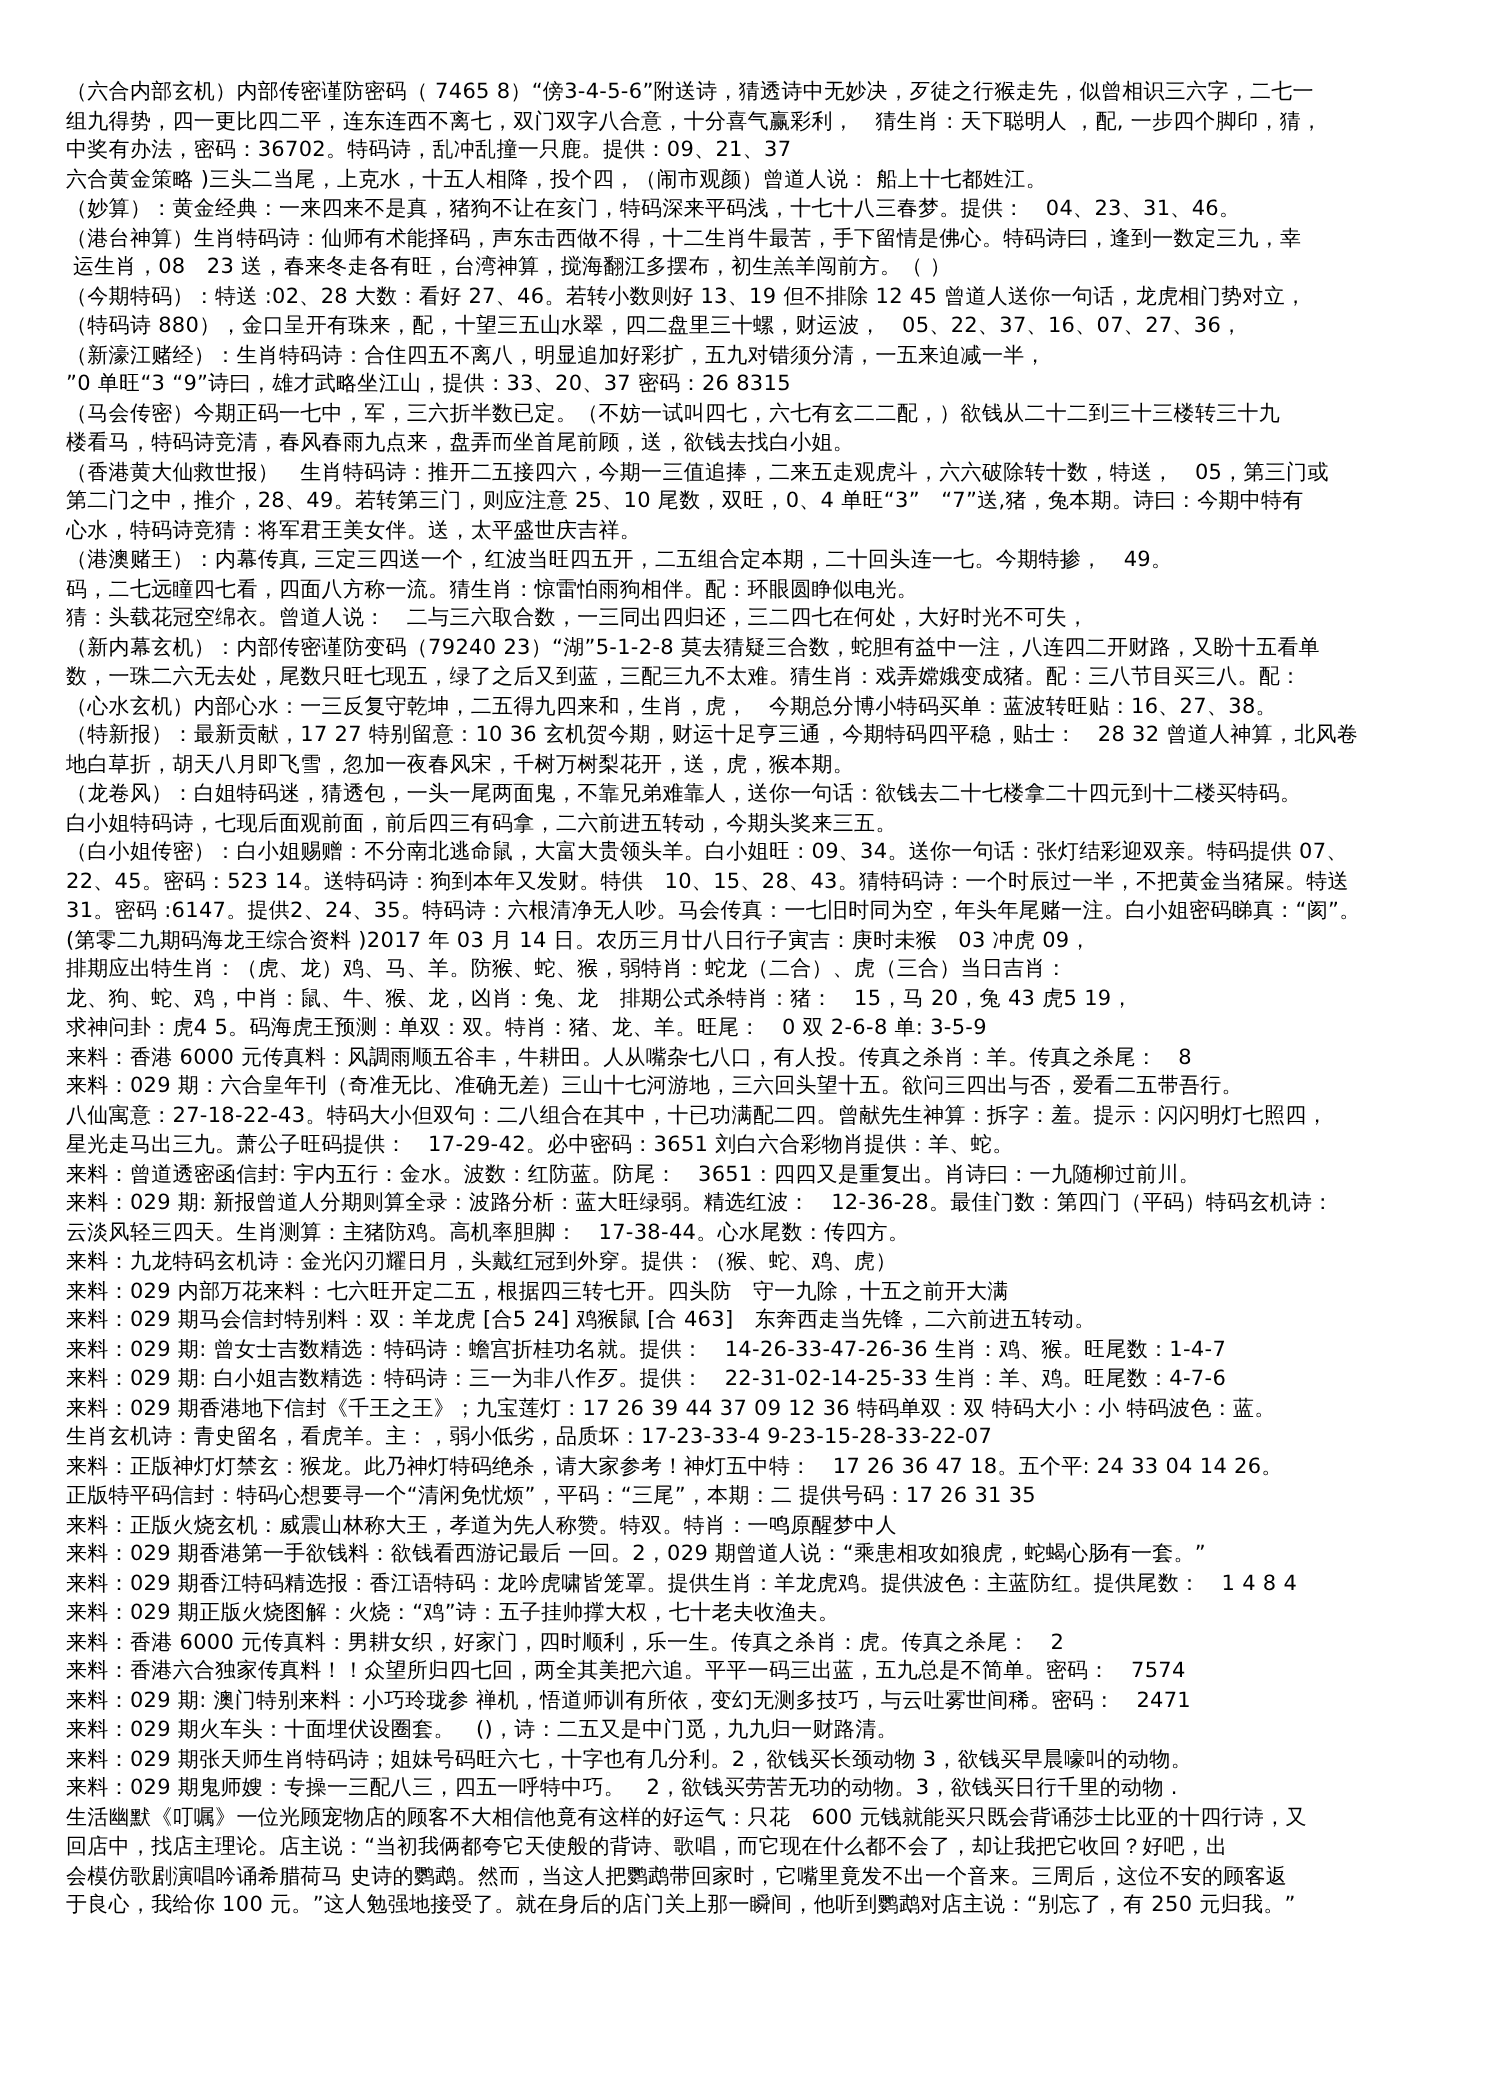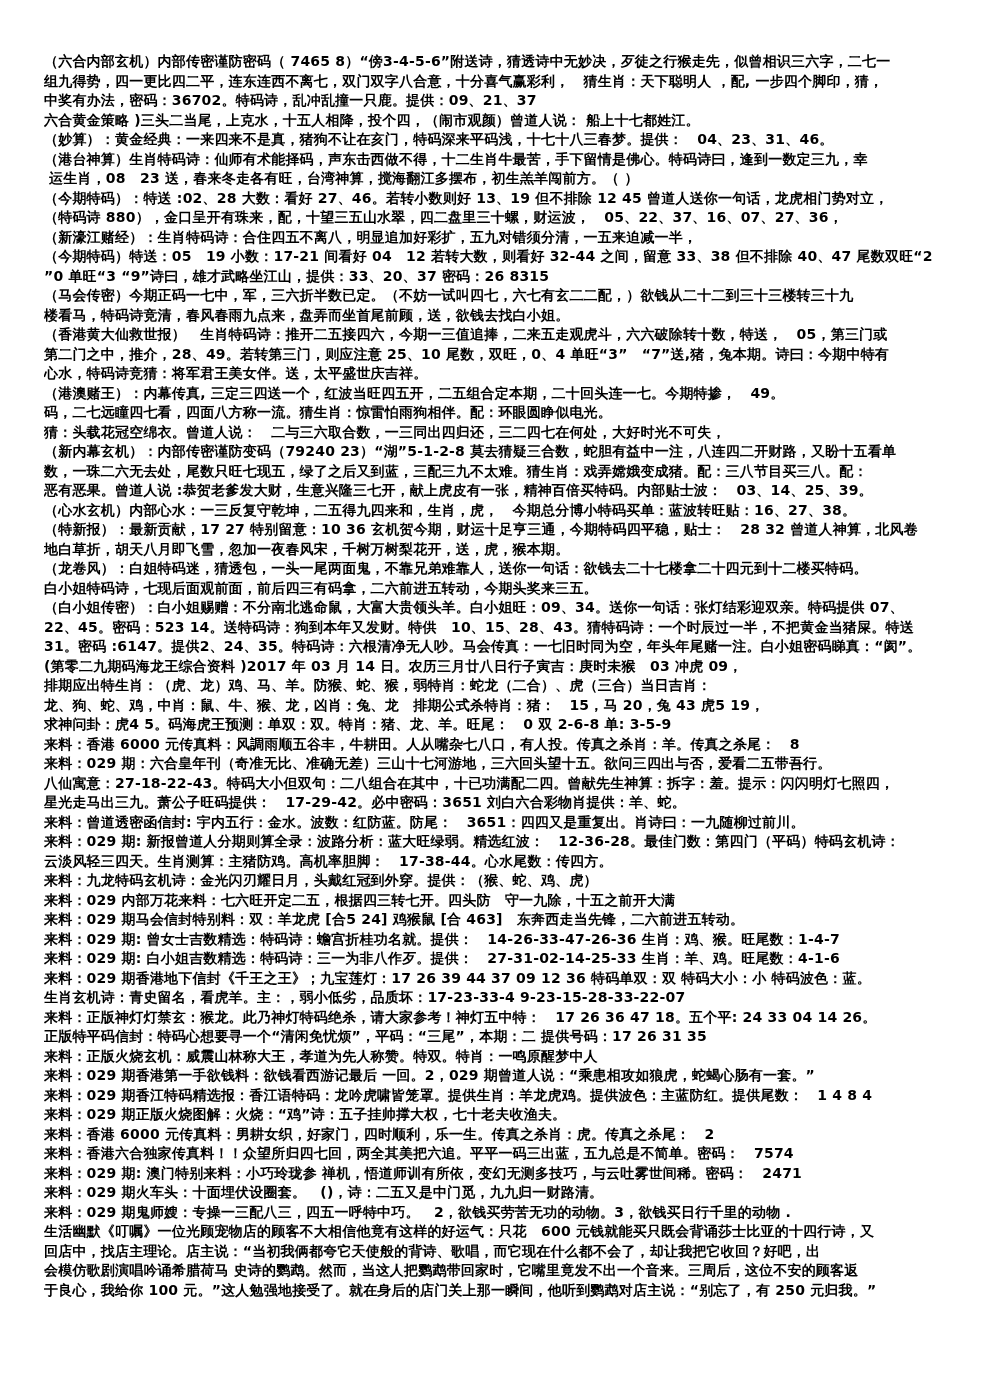--- a/index.html
+++ b/index.html
@@ -17,21 +17,21 @@
   }
   .text-block {
     position: absolute;
     top: 52px;
     left: 44px;
     right: 14px;
     color: #000000;
     font-family: "DejaVu Sans", "Liberation Sans", sans-serif;
     font-size: 14px;
     line-height: 19.5px;
-    font-weight: 700;
+    font-weight: 400;
   }
   .line {
     white-space: pre;
     overflow: hidden;
     height: 19.5px;
     letter-spacing: 0.2px;
   }
 </style>
 </head>
 <body style="background: rgb(255, 255, 255);">
@@ -41,33 +41,31 @@
       <div class="line">（六合内部玄机）内部传密谨防密码（ 7465 8）“傍3-4-5-6”附送诗，猜透诗中无妙决，歹徒之行猴走先，似曾相识三六字，二七一</div>
       <div class="line">组九得势，四一更比四二平，连东连西不离七，双门双字八合意，十分喜气赢彩利，　猜生肖：天下聪明人 ，配, 一步四个脚印，猜，</div>
       <div class="line">中奖有办法，密码：36702。特码诗，乱冲乱撞一只鹿。提供：09、21、37</div>
       <div class="line">六合黄金策略 )三头二当尾，上克水，十五人相降，投个四，（闹市观颜）曾道人说： 船上十七都姓江。</div>
       <div class="line">（妙算）：黄金经典：一来四来不是真，猪狗不让在亥门，特码深来平码浅，十七十八三春梦。提供：　04、23、31、46。</div>
       <div class="line">（港台神算）生肖特码诗：仙师有术能择码，声东击西做不得，十二生肖牛最苦，手下留情是佛心。特码诗曰，逢到一数定三九，幸</div>
       <div class="line"> 运生肖，08　23 送，春来冬走各有旺，台湾神算，搅海翻江多摆布，初生羔羊闯前方。（ ）</div>
       <div class="line">（今期特码）：特送 :02、28 大数：看好 27、46。若转小数则好 13、19 但不排除 12 45 曾道人送你一句话，龙虎相门势对立，</div>
       <div class="line">（特码诗 880），金口呈开有珠来，配，十望三五山水翠，四二盘里三十螺，财运波，　05、22、37、16、07、27、36，</div>
       <div class="line">（新濠江赌经）：生肖特码诗：合住四五不离八，明显追加好彩扩，五九对错须分清，一五来迫减一半，</div>
-      <div class="line">（今期特码）特送：05　19 小数：17-21 间看好 04　12 若转大数，则看好 32-44 之间，留意 33、38 但不排除 40、47 尾数双旺“2</div>
       <div class="line">”0 单旺“3 “9”诗曰，雄才武略坐江山，提供：33、20、37 密码：26 8315</div>
       <div class="line">（马会传密）今期正码一七中，军，三六折半数已定。（不妨一试叫四七，六七有玄二二配，）欲钱从二十二到三十三楼转三十九</div>
       <div class="line">楼看马，特码诗竞清，春风春雨九点来，盘弄而坐首尾前顾，送，欲钱去找白小姐。</div>
       <div class="line">（香港黄大仙救世报）　生肖特码诗：推开二五接四六，今期一三值追捧，二来五走观虎斗，六六破除转十数，特送，　05，第三门或</div>
       <div class="line">第二门之中，推介，28、49。若转第三门，则应注意 25、10 尾数，双旺，0、4 单旺“3”　“7”送,猪，兔本期。诗曰：今期中特有</div>
       <div class="line">心水，特码诗竞猜：将军君王美女伴。送，太平盛世庆吉祥。</div>
       <div class="line">（港澳赌王）：内幕传真, 三定三四送一个，红波当旺四五开，二五组合定本期，二十回头连一七。今期特掺，　49。</div>
       <div class="line">码，二七远瞳四七看，四面八方称一流。猜生肖：惊雷怕雨狗相伴。配：环眼圆睁似电光。</div>
       <div class="line">猜：头载花冠空绵衣。曾道人说：　二与三六取合数，一三同出四归还，三二四七在何处，大好时光不可失，</div>
       <div class="line">（新内幕玄机）：内部传密谨防变码（79240 23）“湖”5-1-2-8 莫去猜疑三合数，蛇胆有益中一注，八连四二开财路，又盼十五看单</div>
       <div class="line">数，一珠二六无去处，尾数只旺七现五，绿了之后又到蓝，三配三九不太难。猜生肖：戏弄嫦娥变成猪。配：三八节目买三八。配：</div>
-      <div class="line">恶有恶果。曾道人说 :恭贺老爹发大财，生意兴隆三七开，献上虎皮有一张，精神百倍买特码。内部贴士波：　03、14、25、39。</div>
       <div class="line">（心水玄机）内部心水：一三反复守乾坤，二五得九四来和，生肖，虎，　今期总分博小特码买单：蓝波转旺贴：16、27、38。</div>
       <div class="line">（特新报）：最新贡献，17 27 特别留意：10 36 玄机贺今期，财运十足亨三通，今期特码四平稳，贴士：　28 32 曾道人神算，北风卷</div>
       <div class="line">地白草折，胡天八月即飞雪，忽加一夜春风宋，千树万树梨花开，送，虎，猴本期。</div>
       <div class="line">（龙卷风）：白姐特码迷，猜透包，一头一尾两面鬼，不靠兄弟难靠人，送你一句话：欲钱去二十七楼拿二十四元到十二楼买特码。</div>
       <div class="line">白小姐特码诗，七现后面观前面，前后四三有码拿，二六前进五转动，今期头奖来三五。</div>
       <div class="line">（白小姐传密）：白小姐赐赠：不分南北逃命鼠，大富大贵领头羊。白小姐旺：09、34。送你一句话：张灯结彩迎双亲。特码提供 07、</div>
       <div class="line">22、45。密码：523 14。送特码诗：狗到本年又发财。特供　10、15、28、43。猜特码诗：一个时辰过一半，不把黄金当猪屎。特送</div>
       <div class="line">31。密码 :6147。提供2、24、35。特码诗：六根清净无人吵。马会传真：一七旧时同为空，年头年尾赌一注。白小姐密码睇真：“阂”。</div>
       <div class="line">(第零二九期码海龙王综合资料 )2017 年 03 月 14 日。农历三月廿八日行子寅吉：庚时未猴　03 冲虎 09，</div>
       <div class="line">排期应出特生肖：（虎、龙）鸡、马、羊。防猴、蛇、猴，弱特肖：蛇龙（二合）、虎（三合）当日吉肖：</div>
@@ -77,32 +75,33 @@
       <div class="line">来料：029 期：六合皇年刊（奇准无比、准确无差）三山十七河游地，三六回头望十五。欲问三四出与否，爱看二五带吾行。</div>
       <div class="line">八仙寓意：27-18-22-43。特码大小但双句：二八组合在其中，十已功满配二四。曾献先生神算：拆字：羞。提示：闪闪明灯七照四，</div>
       <div class="line">星光走马出三九。萧公子旺码提供：　17-29-42。必中密码：3651 刘白六合彩物肖提供：羊、蛇。</div>
       <div class="line">来料：曾道透密函信封: 宇内五行：金水。波数：红防蓝。防尾：　3651：四四又是重复出。肖诗曰：一九随柳过前川。</div>
       <div class="line">来料：029 期: 新报曾道人分期则算全录：波路分析：蓝大旺绿弱。精选红波：　12-36-28。最佳门数：第四门（平码）特码玄机诗：</div>
       <div class="line">云淡风轻三四天。生肖测算：主猪防鸡。高机率胆脚：　17-38-44。心水尾数：传四方。</div>
       <div class="line">来料：九龙特码玄机诗：金光闪刃耀日月，头戴红冠到外穿。提供：（猴、蛇、鸡、虎）</div>
       <div class="line">来料：029 内部万花来料：七六旺开定二五，根据四三转七开。四头防　守一九除，十五之前开大满</div>
       <div class="line">来料：029 期马会信封特别料：双：羊龙虎 [合5 24] 鸡猴鼠 [合 463]　东奔西走当先锋，二六前进五转动。</div>
       <div class="line">来料：029 期: 曾女士吉数精选：特码诗：蟾宫折桂功名就。提供：　14-26-33-47-26-36 生肖：鸡、猴。旺尾数：1-4-7</div>
-      <div class="line">来料：029 期: 白小姐吉数精选：特码诗：三一为非八作歹。提供：　27-31-02-14-25-33 生肖：羊、鸡。旺尾数：4-1-6</div>
+      <div class="line">来料：029 期: 白小姐吉数精选：特码诗：三一为非八作歹。提供：　22-31-02-14-25-33 生肖：羊、鸡。旺尾数：4-7-6</div>
       <div class="line">来料：029 期香港地下信封《千王之王》；九宝莲灯：17 26 39 44 37 09 12 36 特码单双：双 特码大小：小 特码波色：蓝。</div>
       <div class="line">生肖玄机诗：青史留名，看虎羊。主：，弱小低劣，品质坏：17-23-33-4 9-23-15-28-33-22-07</div>
       <div class="line">来料：正版神灯灯禁玄：猴龙。此乃神灯特码绝杀，请大家参考！神灯五中特：　17 26 36 47 18。五个平: 24 33 04 14 26。</div>
       <div class="line">正版特平码信封：特码心想要寻一个“清闲免忧烦”，平码：“三尾”，本期：二 提供号码：17 26 31 35</div>
       <div class="line">来料：正版火烧玄机：威震山林称大王，孝道为先人称赞。特双。特肖：一鸣原醒梦中人</div>
       <div class="line">来料：029 期香港第一手欲钱料：欲钱看西游记最后 一回。2，029 期曾道人说：“乘患相攻如狼虎，蛇蝎心肠有一套。”</div>
       <div class="line">来料：029 期香江特码精选报：香江语特码：龙吟虎啸皆笼罩。提供生肖：羊龙虎鸡。提供波色：主蓝防红。提供尾数：　1 4 8 4</div>
       <div class="line">来料：029 期正版火烧图解：火烧：“鸡”诗：五子挂帅撑大权，七十老夫收渔夫。</div>
       <div class="line">来料：香港 6000 元传真料：男耕女织，好家门，四时顺利，乐一生。传真之杀肖：虎。传真之杀尾：　2</div>
       <div class="line">来料：香港六合独家传真料！！众望所归四七回，两全其美把六追。平平一码三出蓝，五九总是不简单。密码：　7574</div>
       <div class="line">来料：029 期: 澳门特别来料：小巧玲珑参 禅机，悟道师训有所依，变幻无测多技巧，与云吐雾世间稀。密码：　2471</div>
       <div class="line">来料：029 期火车头：十面埋伏设圈套。　()，诗：二五又是中门觅，九九归一财路清。</div>
+      <div class="line">来料：029 期张天师生肖特码诗；姐妹号码旺六七，十字也有几分利。2，欲钱买长颈动物 3，欲钱买早晨嚎叫的动物。</div>
       <div class="line">来料：029 期鬼师嫂：专操一三配八三，四五一呼特中巧。　2，欲钱买劳苦无功的动物。3，欲钱买日行千里的动物 .</div>
       <div class="line">生活幽默《叮嘱》一位光顾宠物店的顾客不大相信他竟有这样的好运气：只花　600 元钱就能买只既会背诵莎士比亚的十四行诗，又</div>
       <div class="line">回店中，找店主理论。店主说：“当初我俩都夸它天使般的背诗、歌唱，而它现在什么都不会了，却让我把它收回？好吧，出</div>
       <div class="line">会模仿歌剧演唱吟诵希腊荷马 史诗的鹦鹉。然而，当这人把鹦鹉带回家时，它嘴里竟发不出一个音来。三周后，这位不安的顾客返</div>
       <div class="line">于良心，我给你 100 元。”这人勉强地接受了。就在身后的店门关上那一瞬间，他听到鹦鹉对店主说：“别忘了，有 250 元归我。”</div>
     </div>
 </div>
 
 </body></html>

